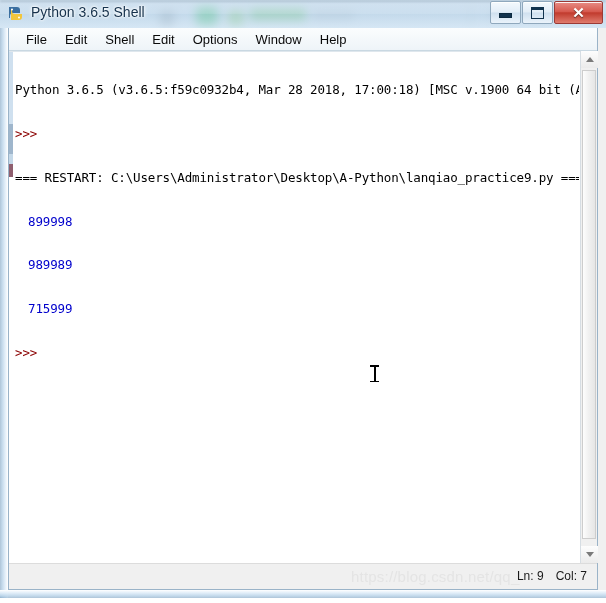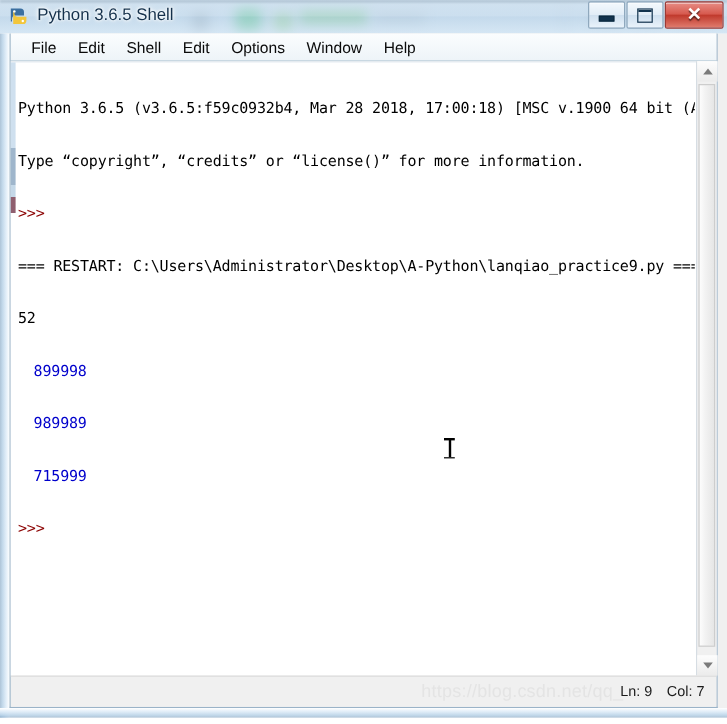--- a/index.html
+++ b/index.html
@@ -376,24 +376,22 @@
           <div class="menu-item">Options</div>
           <div class="menu-item">Window</div>
           <div class="menu-item">Help</div>
         </div>
 
         <div class="textwrap">
           <div class="gutter"></div>
 
           <div class="textarea">
             <div class="line c-black">Python 3.6.5 (v3.6.5:f59c0932b4, Mar 28 2018, 17:00:18) [MSC v.1900 64 bit (AMD6</div>
-            <div class="line c-black">Type “copyright”, “credits” or “license()” for more information.</div>
             <div class="line c-red">&gt;&gt;&gt; </div>
             <div class="line c-black">=== RESTART: C:\Users\Administrator\Desktop\A-Python\lanqiao_practice9.py ===</div>
-            <div class="line c-black">52</div>
             <div class="line c-blue">899998</div>
             <div class="line c-blue">989989</div>
             <div class="line c-blue">715999</div>
             <div class="line c-red">&gt;&gt;&gt; </div>
           </div>
 
           <div class="ibeam">
             <span class="capt"></span>
             <span class="stem"></span>
             <span class="capb"></span>

